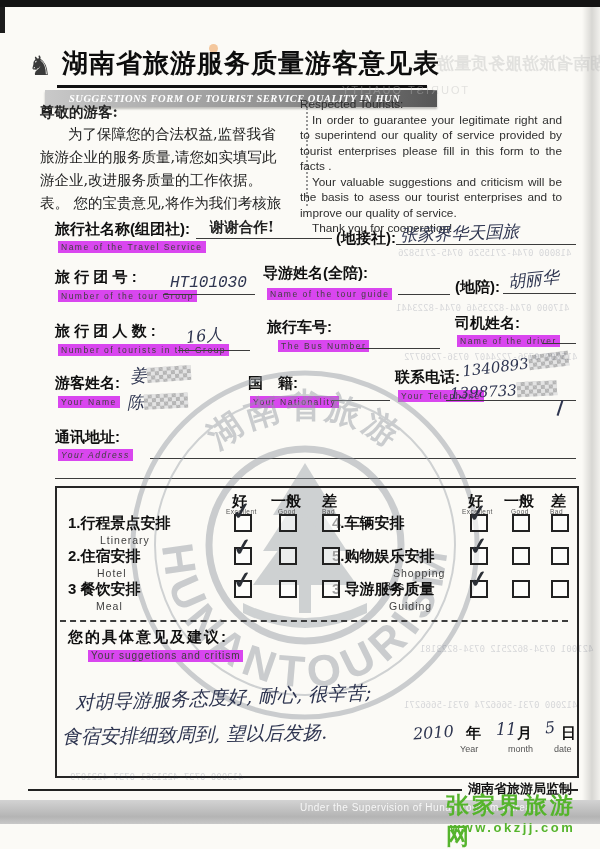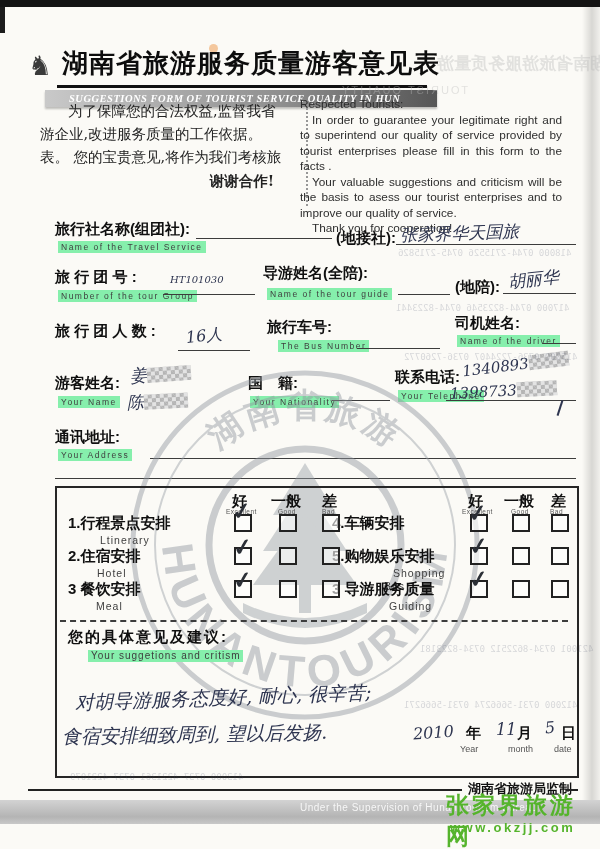--- a/index.html
+++ b/index.html
@@ -29,21 +29,21 @@
       font-size:14.5px;line-height:23px;color:#222;}
   .intro-cn .sal{font-weight:bold;}
   .intro-cn .indent{text-indent:28px;}
   .intro-cn .thanks{text-align:right;padding-right:30px;font-weight:bold;}
   .vdots{position:absolute;left:306px;top:100px;height:106px;border-left:2px dotted #979797;}
   .intro-en{position:absolute;left:300px;top:97px;width:262px;font-size:11.8px;line-height:15.5px;color:#2e2e2e;}
   .intro-en p{margin:0;text-align:justify;}
   .intro-en .p-ind{text-indent:12px;}
   
   .cn-label{position:absolute;font-weight:bold;font-size:15px;color:#101010;white-space:nowrap;}
-  .sub{position:absolute;background:#86efac;color:#3e3e3e;font-size:8.5px;padding:0 3px;
+  .sub{position:absolute;background:#d946ef;color:#3e3e3e;font-size:8.5px;padding:0 3px;
       letter-spacing:1.5px;white-space:nowrap;line-height:12px;}
   .plain-sub{position:absolute;color:#3e3e3e;font-size:10.5px;letter-spacing:1px;white-space:nowrap;}
   .line{position:absolute;border-bottom:1.5px solid #3c3c3c;}
   .hw{position:absolute;font-family:"DejaVu Serif",serif;font-style:italic;color:#2e3550;white-space:nowrap;}
   .mosaic{display:inline-block;height:15px;vertical-align:-2px;
       background-image:linear-gradient(45deg,#b4b4b4 25%,transparent 25%,transparent 75%,#b4b4b4 75%),
                        linear-gradient(45deg,#b4b4b4 25%,#e3e3e3 25%,#e3e3e3 75%,#b4b4b4 75%);
       background-size:8px 8px;background-position:0 0,4px 4px;}
   
   .rate-box{position:absolute;left:55px;top:486px;width:520px;height:288px;border:2px solid #262626;}
@@ -89,21 +89,23 @@
   <span class="horse"></span>
   <div class="title">湖南省旅游服务质量游客意见表</div>
   <div class="title-rule"></div>
   <div class="banner">
     <span>SUGGESTIONS FORM OF TOURIST SERVICE QUALITY IN HUN</span>
   </div>
   <div class="ghost-big">湖南省旅游服务质量游</div>
   <div class="ghost-sub">TOURIST QUALITY</div>
 
   <div class="intro-cn">
+    <div class="sal">尊敬的游客:</div>
     <div class="indent">为了保障您的合法权益,监督我省</div>
+    <div>旅游企业的服务质量,请您如实填写此</div>
     <div>游企业,改进服务质量的工作依据。</div>
     <div>表。 您的宝贵意见,将作为我们考核旅</div>
     <div class="thanks">谢谢合作!</div>
   </div>
   <div class="vdots"></div>
   <div class="intro-en">
     <p>Respected Tourists:</p>
     <p class="p-ind">In order to guarantee your legitimate right and to superintend our quality of service provided by tourist enterprises please fill in this form to the facts .</p>
     <p class="p-ind">Your valuable suggestions and criticism will be the basis to asess our tourist enterprises and to improve our quality of service.</p>
     <p class="p-ind">Thank you for cooperation!</p>
@@ -111,30 +113,31 @@
 
   <div class="cn-label" style="left:55px;top:220px;">旅行社名称(组团社):</div>
   <div class="sub" style="left:58px;top:241px;">Name of the Travel Service</div>
   <div class="line" style="left:196px;top:238px;width:136px;"></div>
   <div class="cn-label" style="left:336px;top:229px;">(地接社):</div>
   <div class="hw" style="left:400px;top:222px;font-size:17px;transform:rotate(-2deg);">张家界华天国旅</div>
   <div class="line" style="left:396px;top:244px;width:180px;"></div>
 
   <div class="cn-label" style="left:55px;top:268px;">旅 行 团 号 :</div>
   <div class="sub" style="left:58px;top:290px;">Number of the tour Group</div>
-  <div class="hw" style="left:170px;top:274px;font-size:10px;">HT101030</div>
+  <div class="hw" style="left:170px;top:274px;font-size:16px;font-family:Liberation Mono, monospace;">HT101030</div>
   <div class="line" style="left:163px;top:294px;width:92px;"></div>
   <div class="cn-label" style="left:263px;top:264px;">导游姓名(全陪):</div>
   <div class="sub" style="left:267px;top:288px;">Name of the tour guide</div>
   <div class="line" style="left:398px;top:294px;width:52px;"></div>
   <div class="cn-label" style="left:455px;top:278px;">(地陪):</div>
   <div class="hw" style="left:508px;top:268px;font-size:17px;transform:rotate(-6deg);">胡丽华</div>
   <div class="line" style="left:503px;top:293px;width:73px;"></div>
 
   <div class="cn-label" style="left:55px;top:322px;">旅 行 团 人 数 :</div>
+  <div class="sub" style="left:58px;top:344px;">Number of tourists in the Group</div>
   <div class="hw" style="left:186px;top:326px;font-size:16px;transform:rotate(-6deg);">16人</div>
   <div class="line" style="left:178px;top:350px;width:72px;"></div>
   <div class="cn-label" style="left:267px;top:318px;">旅行车号:</div>
   <div class="sub" style="left:270px;top:340px;margin-left:8px;">The Bus Number</div>
   <div class="line" style="left:357px;top:348px;width:83px;"></div>
   <div class="cn-label" style="left:455px;top:314px;">司机姓名:</div>
   <div class="sub" style="left:457px;top:335px;">Name of the driver</div>
   <div class="line" style="left:543px;top:343px;width:33px;"></div>
 
   <div class="cn-label" style="left:55px;top:374px;">游客姓名:</div>
@@ -145,21 +148,21 @@
   <div class="sub" style="left:250px;top:396px;">Your Nationality</div>
   <div class="line" style="left:332px;top:400px;width:58px;"></div>
   <div class="cn-label" style="left:395px;top:368px;">联系电话:</div>
   <div class="sub" style="left:398px;top:390px;">Your Telephone</div>
   <div class="hw" style="left:462px;top:356px;font-size:15px;transform:rotate(-7deg);"><span>1340893</span><span class="mosaic" style="width:40px;"></span></div>
   <div class="hw" style="left:450px;top:382px;font-size:15px;transform:rotate(-3deg);"><span>1398733</span><span class="mosaic" style="width:40px;"></span></div>
   <div class="line" style="left:446px;top:400px;width:130px;"></div>
   <div class="pen-slash"></div>
 
   <div class="cn-label" style="left:55px;top:428px;">通讯地址:</div>
-  <div class="sub" style="left:58px;top:449px;">Your Address</div>
+  <div class="sub" style="left:58px;top:449px;font-style:italic;">Your Address</div>
   <div class="line" style="left:150px;top:458px;width:426px;"></div>
   <div class="line" style="left:55px;top:478px;width:521px;"></div>
 
   <svg class="stamp" width="360" height="360" viewBox="0 0 360 360" xmlns="http://www.w3.org/2000/svg">
     <defs>
       <path id="arcTop" d="M 52,180 A 128,128 0 0 1 308,180"></path>
       <path id="arcBottom" d="M 38,180 A 142,142 0 0 0 322,180"></path>
     </defs>
     <circle cx="180" cy="180" r="172" fill="none" stroke="#8f969e" stroke-width="5"></circle>
     <circle cx="180" cy="180" r="150" fill="none" stroke="#9aa1a8" stroke-width="2"></circle>

